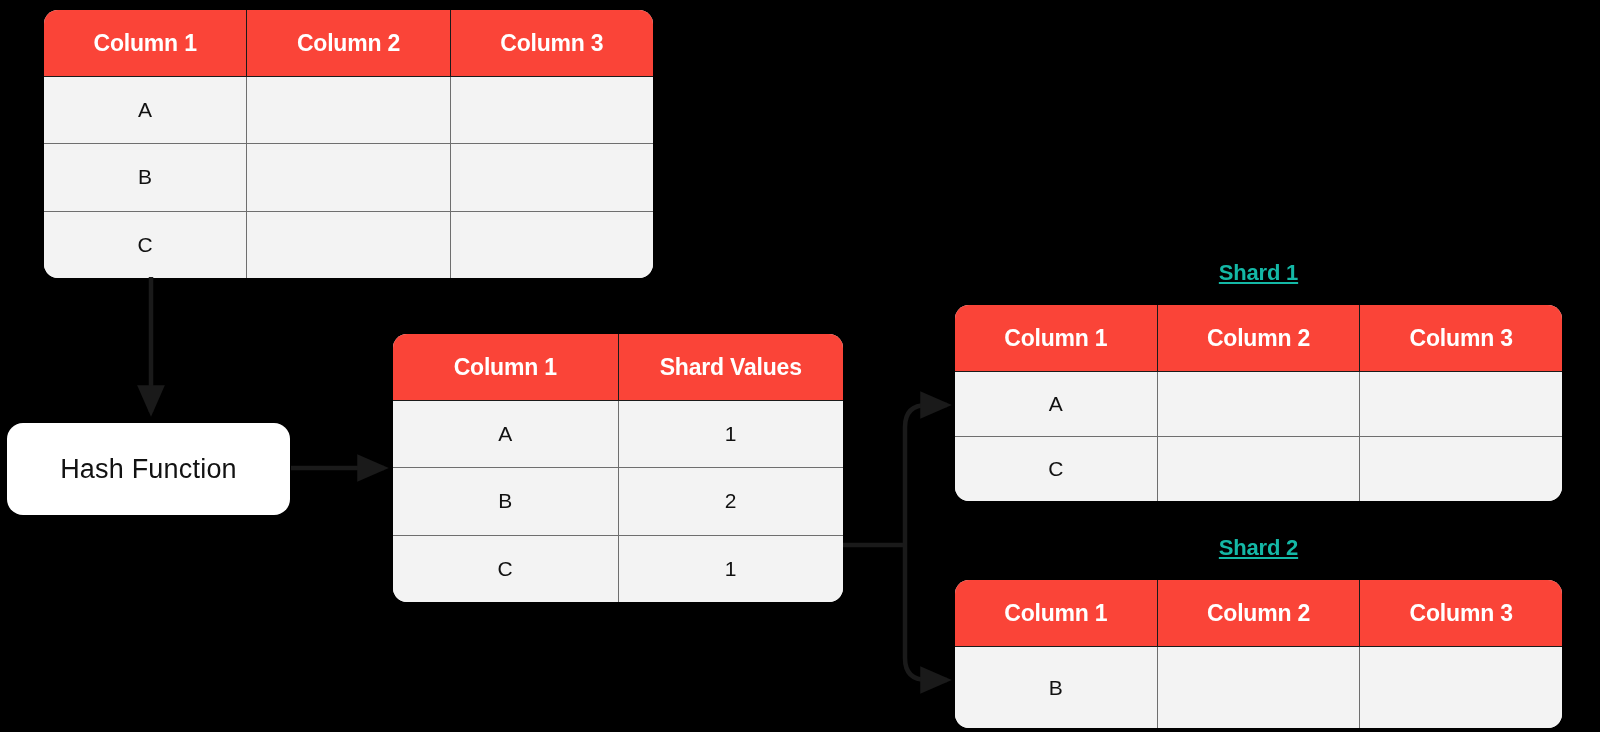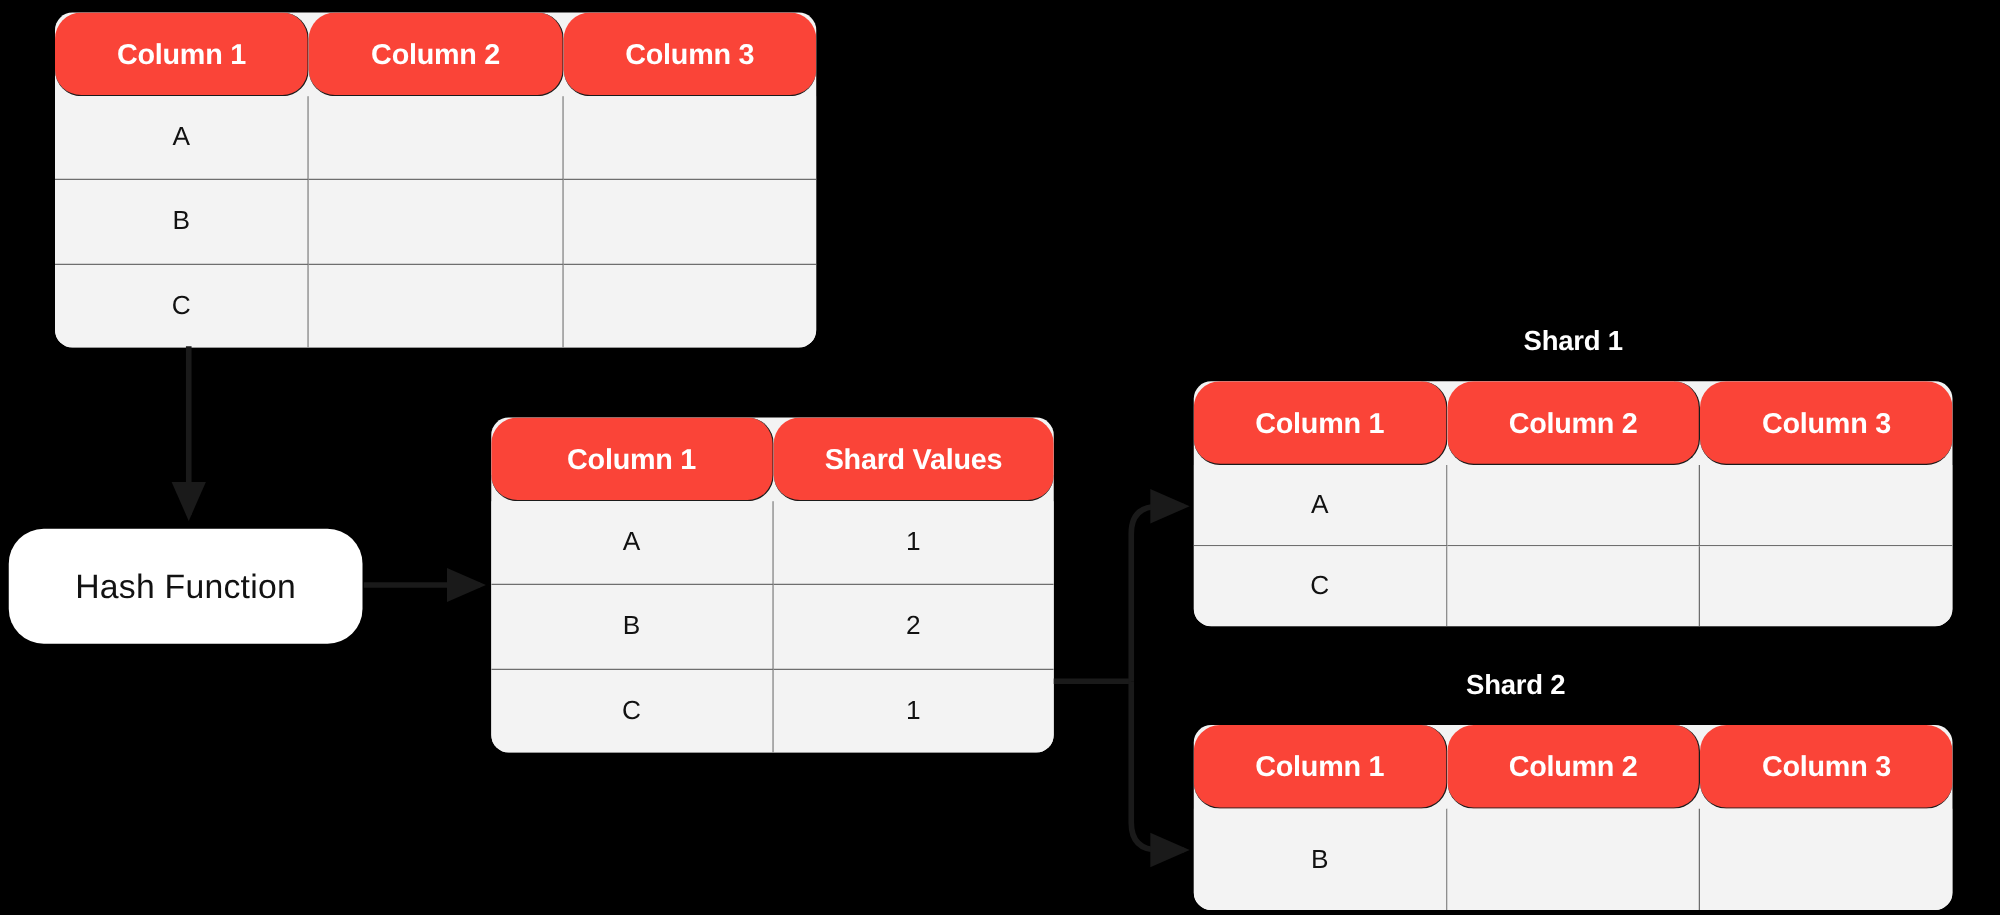--- a/index.html
+++ b/index.html
@@ -52,21 +52,20 @@
   .trow:last-child .cell { border-bottom: none; }
 
   .cell.hdr {
     background: #FA4438;
     color: #FFFFFF;
     font-size: 23px;
     font-weight: 700;
     letter-spacing: -0.2px;
     border-right-color: #1a1a1a;
     border-bottom: 1.5px solid #1a1a1a;
-    border-radius: 21px;
   }
   .cell.hdr:last-child { border-right: none; }
 
   
   #source-table { left: 44px;  top: 10px;  width: 609px; height: 268px; }
   #source-table .trow.head { height: 67px; }
 
   #hash-table   { left: 393px; top: 334px; width: 450px; height: 268px; }
   #hash-table .trow.head { height: 67px; }
 
@@ -75,42 +74,43 @@
 
   #shard2-table { left: 955px; top: 580px; width: 607px; height: 148px; }
   #shard2-table .trow.head { height: 67px; }
 
   
   #hash-fn {
     position: absolute;
     left: 7px; top: 423px;
     width: 283px; height: 92px;
     background: #FFFFFF;
-    border-radius: 28px;
+    border-radius: 16px;
     display: flex;
     align-items: center;
     justify-content: center;
     color: #121212;
     font-size: 27px;
     font-weight: 400;
     letter-spacing: .2px;
   }
 
   
   .shard-caption {
     position: absolute;
-    color: #ffffff;
+    color: #14b8a6;
     font-size: 22px;
     font-weight: 700;
     letter-spacing: -0.2px;
     text-align: center;
     width: 607px;
+    text-decoration: underline;
   }
   #shard1-caption { left: 955px; top: 260px; }
-  #shard2-caption { left: 909px; top: 535px; }
+  #shard2-caption { left: 955px; top: 535px; }
 
   
   #connectors {
     position: absolute;
     left: 0; top: 0;
     width: 1600px; height: 732px;
     pointer-events: none;
   }
 </style>
 </head>

